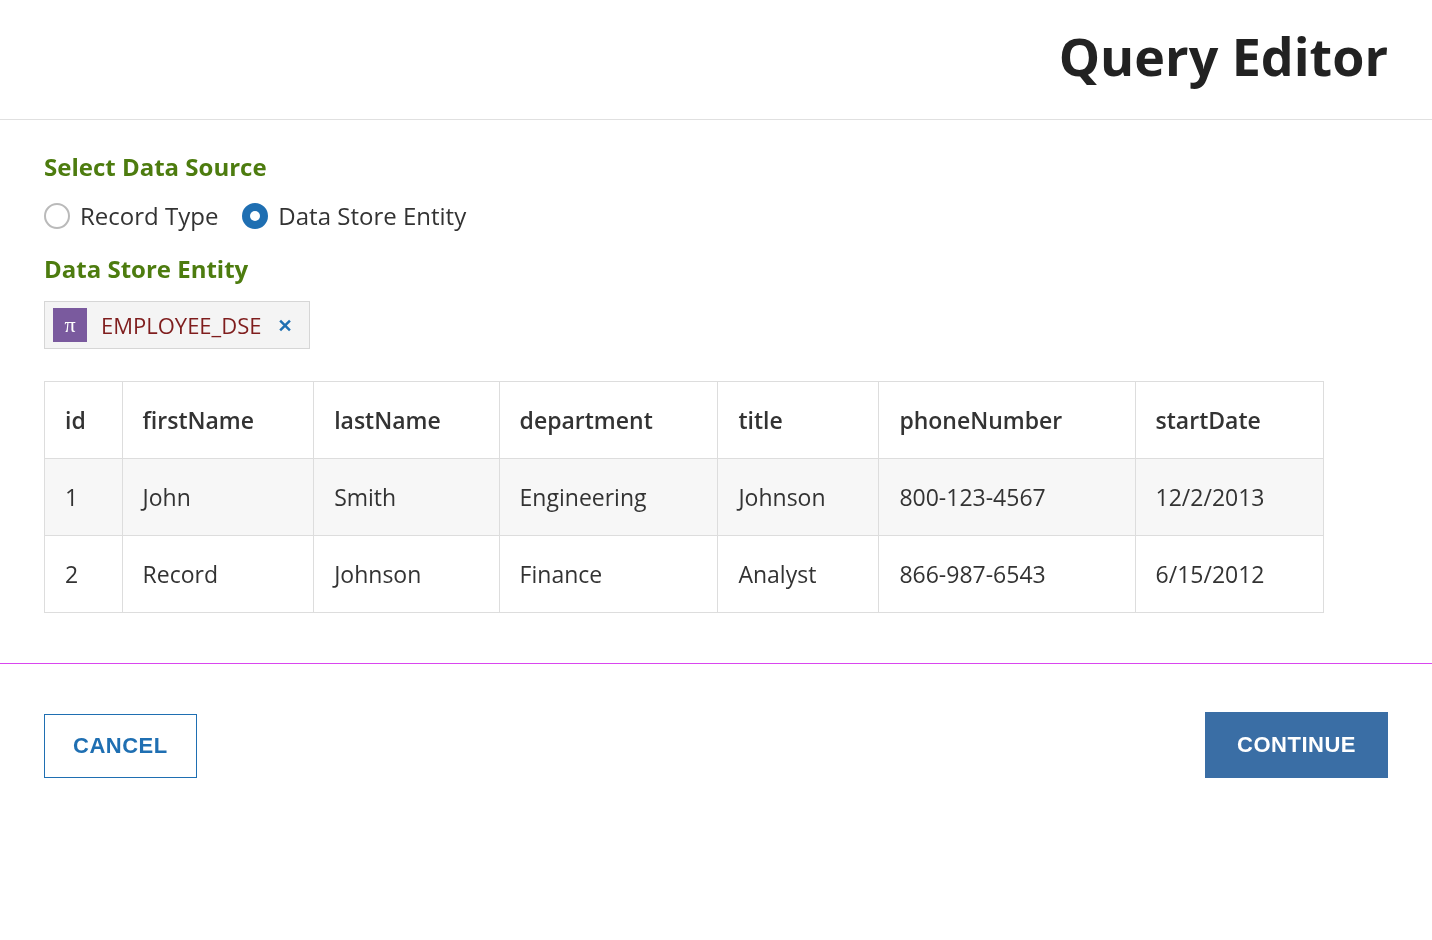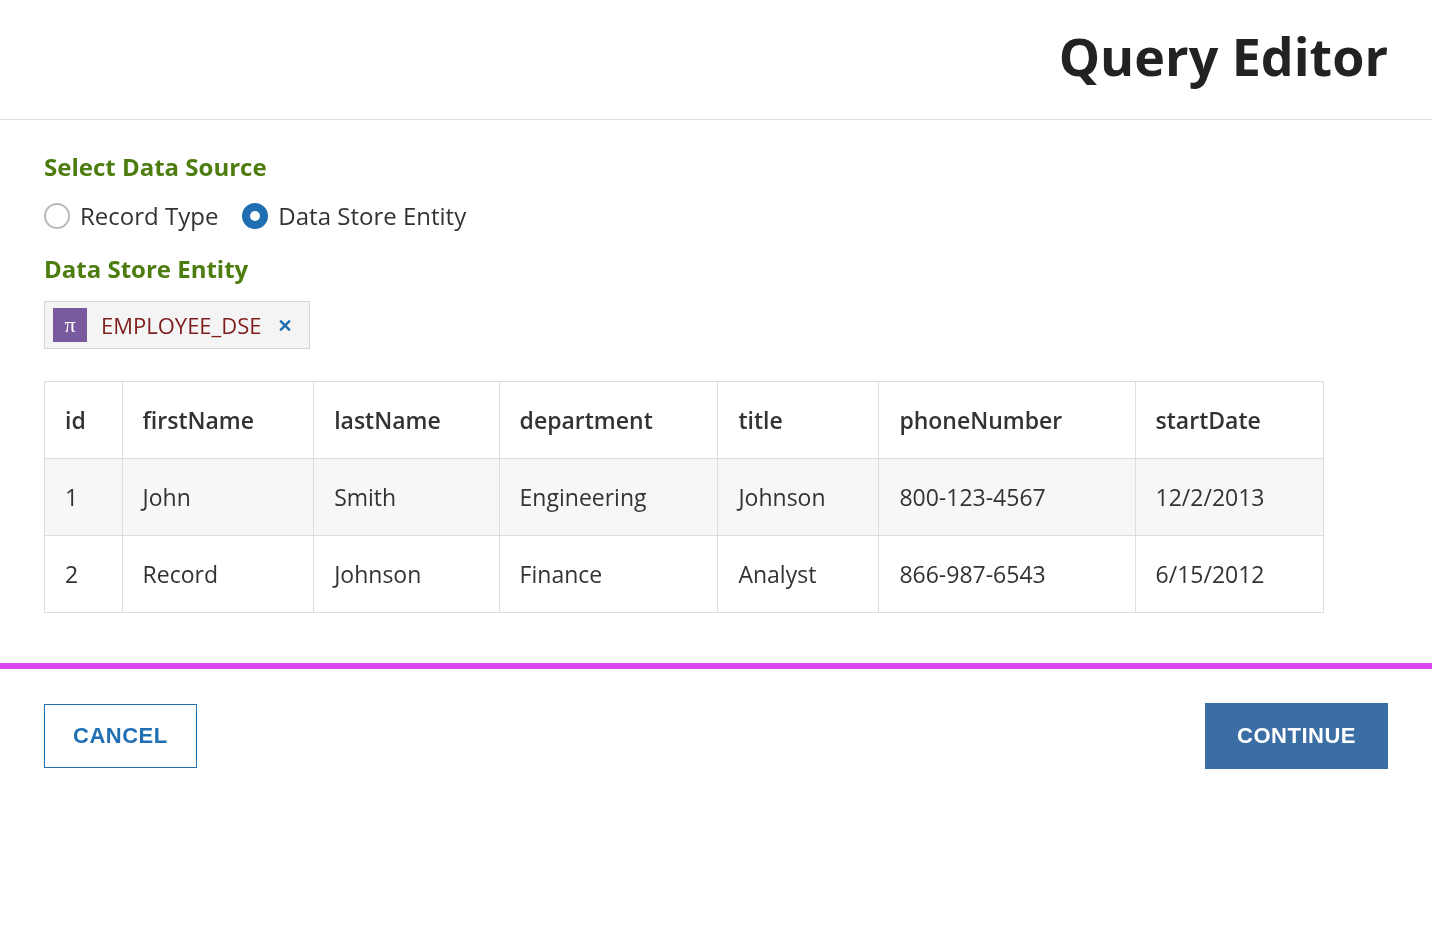--- a/index.html
+++ b/index.html
@@ -122,24 +122,24 @@
       font-weight: 600;
       background: #fff;
     }
     .data-table tbody tr:nth-child(odd) {
       background: #f7f7f7;
     }
     .data-table tbody tr:nth-child(even) {
       background: #fff;
     }
     .footer {
-      border-top: 6px solid #d946ef;
-      padding: 34px 44px;
-      display: flex;
-      align-items: center;
+      border-top: 1px solid #d946ef;
+      padding: 48px 44px;
+      display: flex;
+      align-items: flex-end;
       justify-content: space-between;
     }
     .btn-cancel {
       border: 1.5px solid #1f6fb2;
       background: #fff;
       color: #1f6fb2;
       font-size: 22px;
       font-weight: 600;
       padding: 18px 28px;
       cursor: pointer;

